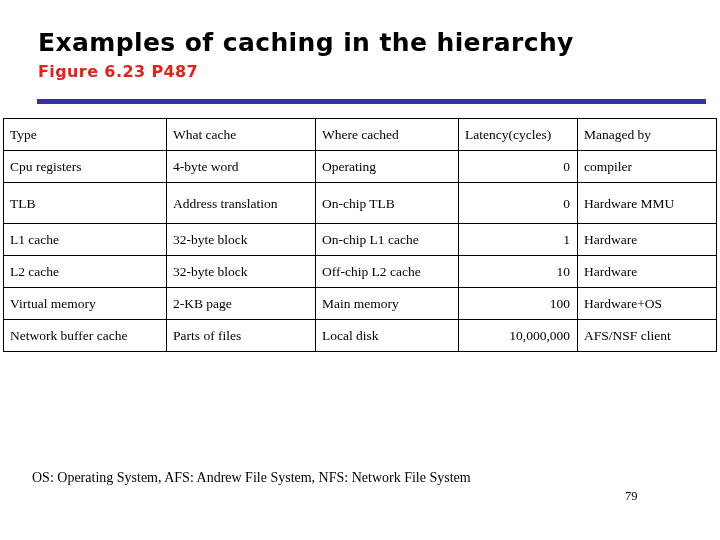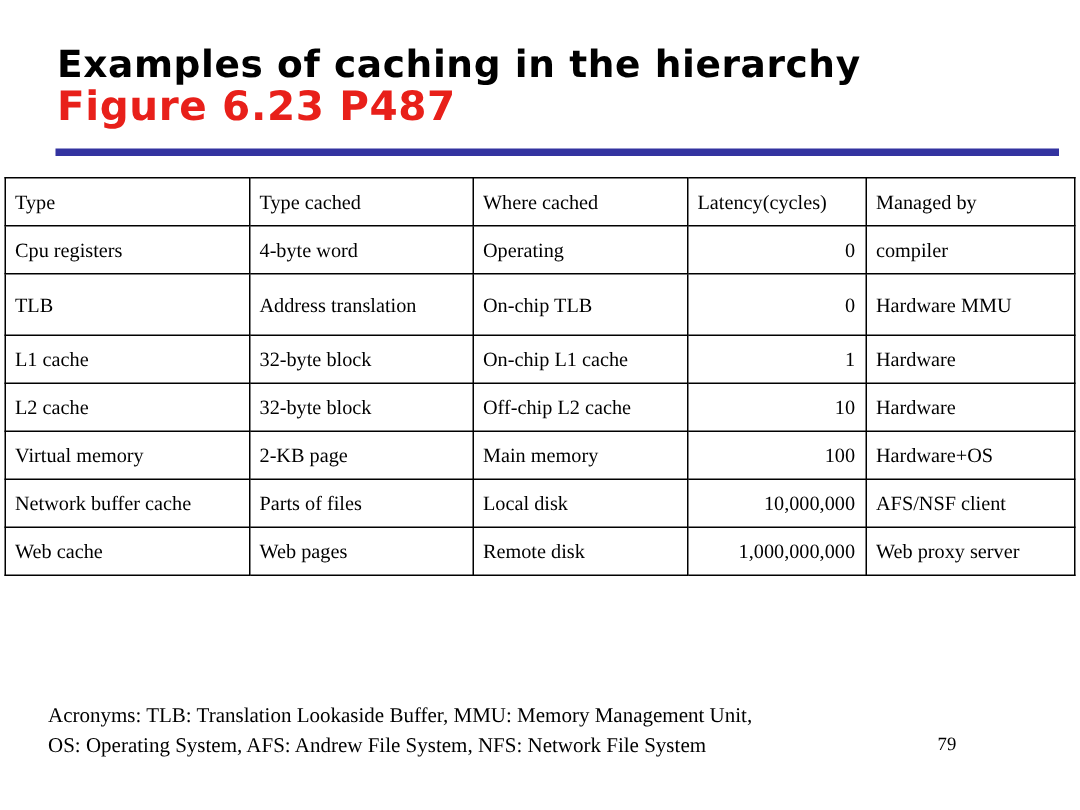--- a/index.html
+++ b/index.html
@@ -33,21 +33,21 @@
     font-weight: bold;
     font-size: 25px;
     line-height: 30px;
     letter-spacing: 0.4px;
     color: #000000;
     white-space: nowrap;
   }
   .slide-subtitle {
     font-family: "DejaVu Sans", sans-serif;
     font-weight: bold;
-    font-size: 27px;
+    font-size: 16px;
     line-height: 28px;
     letter-spacing: 0.4px;
     color: #e8201a;
     white-space: nowrap;
   }
   .title-rule {
     position: absolute;
     left: 37px;
     top: 99px;
     width: 669px;
@@ -126,21 +126,21 @@
     <colgroup>
       <col class="c-type">
       <col class="c-what">
       <col class="c-where">
       <col class="c-latency">
       <col class="c-managed">
     </colgroup>
     <thead>
       <tr>
         <th>Type</th>
-        <th>Type cached</th>
+        <th>What cache</th>
         <th>Where cached</th>
         <th>Latency(cycles)</th>
         <th>Managed by</th>
       </tr>
     </thead>
     <tbody>
       <tr>
         <td>Cpu registers</td>
         <td>4-byte word</td>
         <td>Operating</td>
@@ -175,30 +175,22 @@
         <td class="num">100</td>
         <td>Hardware+OS</td>
       </tr>
       <tr>
         <td>Network buffer cache</td>
         <td>Parts of files</td>
         <td>Local disk</td>
         <td class="num">10,000,000</td>
         <td>AFS/NSF client</td>
       </tr>
-      <tr>
-        <td>Web cache</td>
-        <td>Web pages</td>
-        <td>Remote disk</td>
-        <td class="num">1,000,000,000</td>
-        <td>Web proxy server</td>
-      </tr>
     </tbody>
   </table>
 
   <div class="footer">
-    <div class="footer-line">Acronyms: TLB: Translation Lookaside Buffer, MMU: Memory Management Unit,</div>
     <div class="footer-line">OS: Operating System, AFS: Andrew File System, NFS: Network File System</div>
   </div>
 
   <div class="page-number">79</div>
 
 </div>
 
 </body></html>

